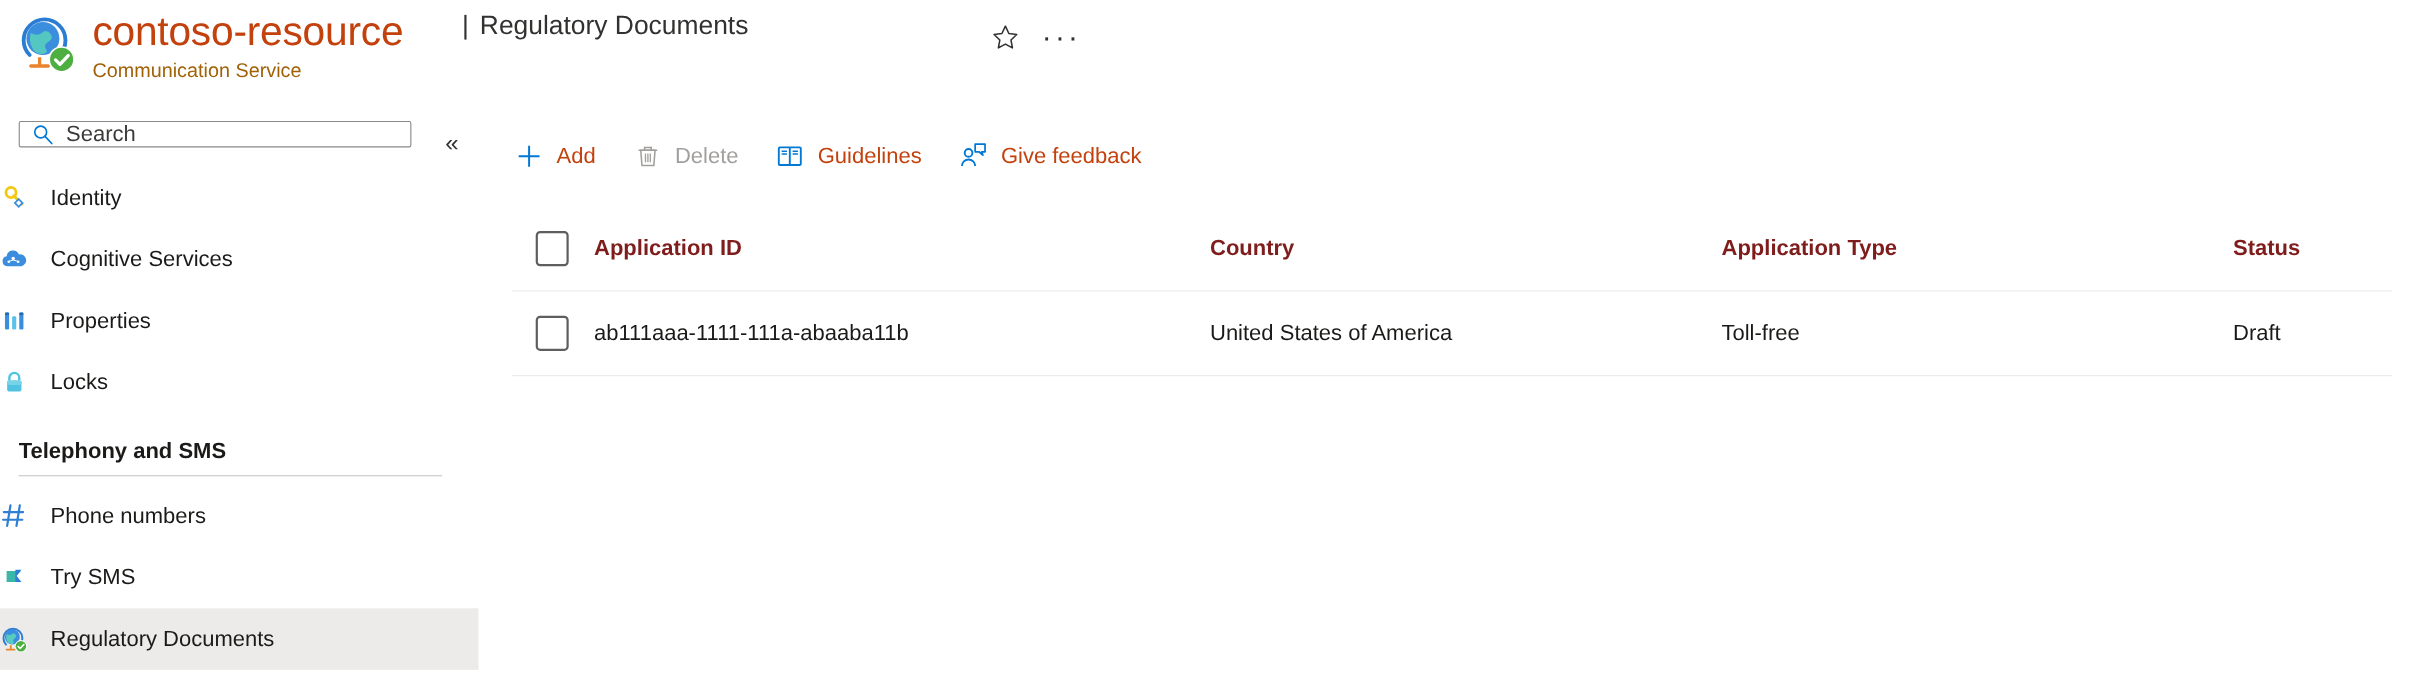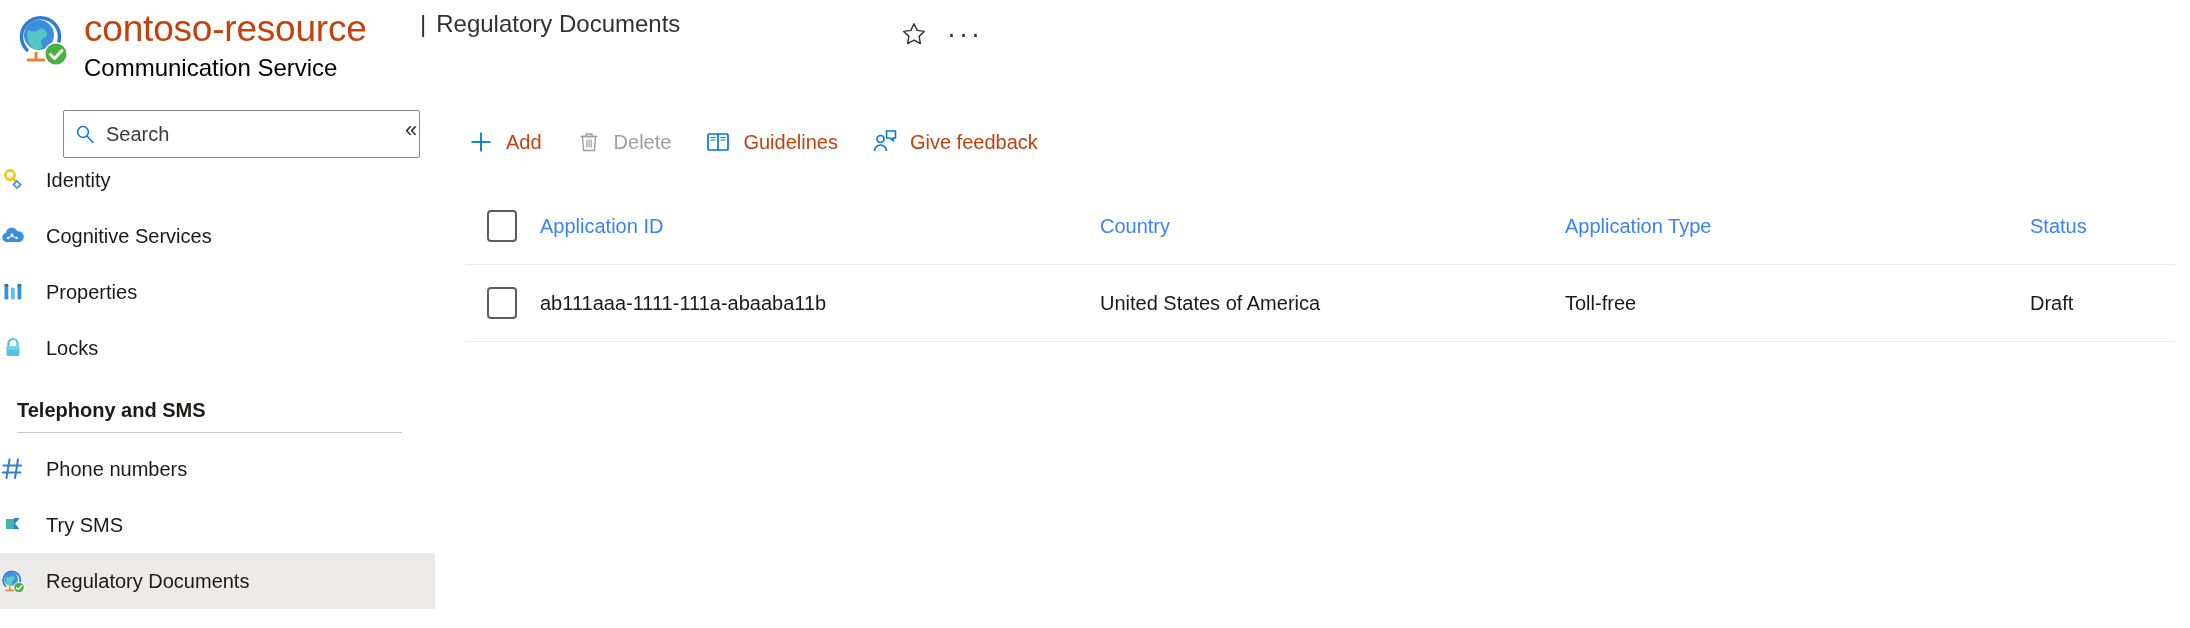--- a/index.html
+++ b/index.html
@@ -33,22 +33,22 @@
     left: 84px; top: 8px;
     font-size: 37px;
     font-weight: 400;
     color: #c2410c;
     letter-spacing: -0.2px;
     white-space: nowrap;
   }
   .res-subtitle {
     position: absolute;
     left: 84px; top: 54px;
-    font-size: 24px;
-    color: #000000;
+    font-size: 18px;
+    color: #a16207;
     white-space: nowrap;
   }
   .page-title {
     position: absolute;
     left: 420px; top: 10px;
     font-size: 24px;
     font-weight: 400;
     color: #323130;
     white-space: nowrap;
   }
@@ -83,28 +83,27 @@
     width: 440px;
     height: 528px;
     background: #ffffff;
   }
   .search-wrap {
     position: absolute;
     left: 17px; top: 10px;
     width: 357px; height: 40px;
   }
   .search-box {
-    width: 357px; height: 48px;
+    width: 357px; height: 24px;
     border: 1px solid #8a8886;
     border-radius: 2px;
     background: #ffffff;
     display: flex;
     align-items: center;
     padding-left: 10px;
-    margin-left: 46px;
   }
   .search-box .s-icon {
     width: 22px; height: 22px;
     flex: 0 0 auto;
     margin-right: 10px;
     display: flex; align-items: center; justify-content: center;
   }
   .search-input {
     border: none;
     outline: none;
@@ -231,21 +230,21 @@
     background: #ffffff;
     cursor: pointer;
   }
   .cell {
     flex: 0 0 auto;
     font-size: 20px;
     color: #1b1a19;
     white-space: nowrap;
     overflow: hidden;
   }
-  .t-head .cell { font-weight: normal; color: #3b82f6; }
+  .t-head .cell { font-weight: bold; color: #7f1d1d; }
   .c-appid   { width: 560px; }
   .c-country { width: 465px; }
   .c-type    { width: 465px; }
   .c-status  { width: 140px; }
 </style>
 </head>
 <body>
 
 <div id="page">
 

